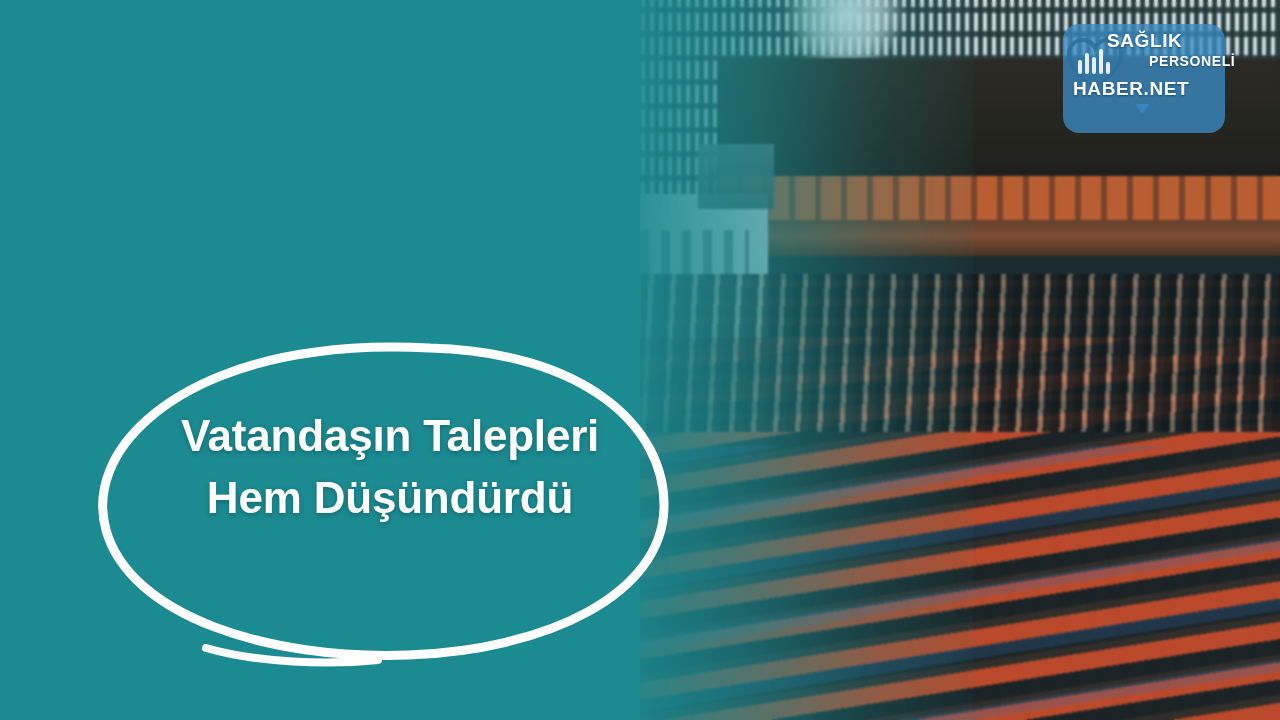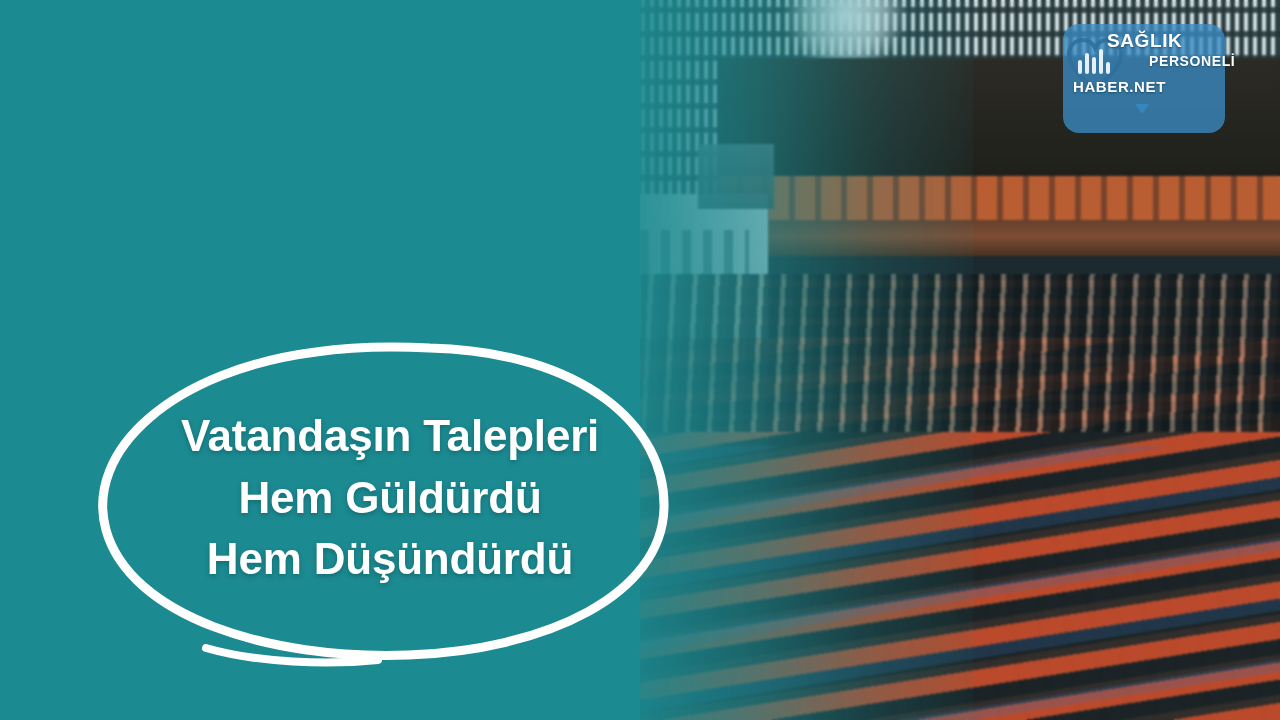--- a/index.html
+++ b/index.html
@@ -286,21 +286,21 @@
   }
   #logo .txt {
     position: absolute;
     color: #ffffff;
     font-weight: bold;
     letter-spacing: 0.6px;
     text-shadow: 0 1px 2px rgba(10,50,80,0.6);
   }
   #logo .t1 { left: 44px;  top: 6px;  font-size: 19px; }
   #logo .t2 { left: 38px;  top: 29px; font-size: 14px; margin-left: 48px; }
-  #logo .t3 { left: 10px;  top: 54px; font-size: 15px; }
+  #logo .t3 { left: 10px;  top: 54px; font-size: 19px; }
   #logo .tail {
     position: absolute;
     left: 72px;
     top: 80px;
     width: 14px;
     height: 10px;
     background: rgba(58,140,196,0.78);
     clip-path: polygon(0 0, 100% 0, 52% 100%);
   }
 </style>
@@ -340,21 +340,20 @@
                  C 6 120, 96 40, 238 22
                  C 272 17, 312 16, 352 18 Z"></path>
         <path stroke-width="8" d="M300 330
                  C 250 335, 180 333, 128 318"></path>
       </g>
     </svg>
   </div>
 
   <div id="subhead">
     <div class="sline">Vatandaşın Talepleri</div>
-    <div class="sline">Hem Güldürdü</div>
     <div class="sline">Hem Düşündürdü</div>
   </div>
 
   <div id="logo">
     <div class="pill"></div>
     <div class="tail"></div>
     <svg class="heart" viewBox="0 0 56 52" aria-hidden="true">
       <path d="M28 50 C 8 36, 2 24, 2 16 C 2 7, 9 2, 16 2 C 22 2, 26 6, 28 10 C 30 6, 34 2, 40 2 C 47 2, 54 7, 54 16 C 54 24, 48 36, 28 50 Z" fill="none" stroke="#2f6f9e" stroke-width="4" opacity="0.9"></path>
       <g stroke="#f0f6fa" stroke-width="4" stroke-linecap="round" opacity="0.95">
         <line x1="13" y1="34" x2="13" y2="24"></line>

